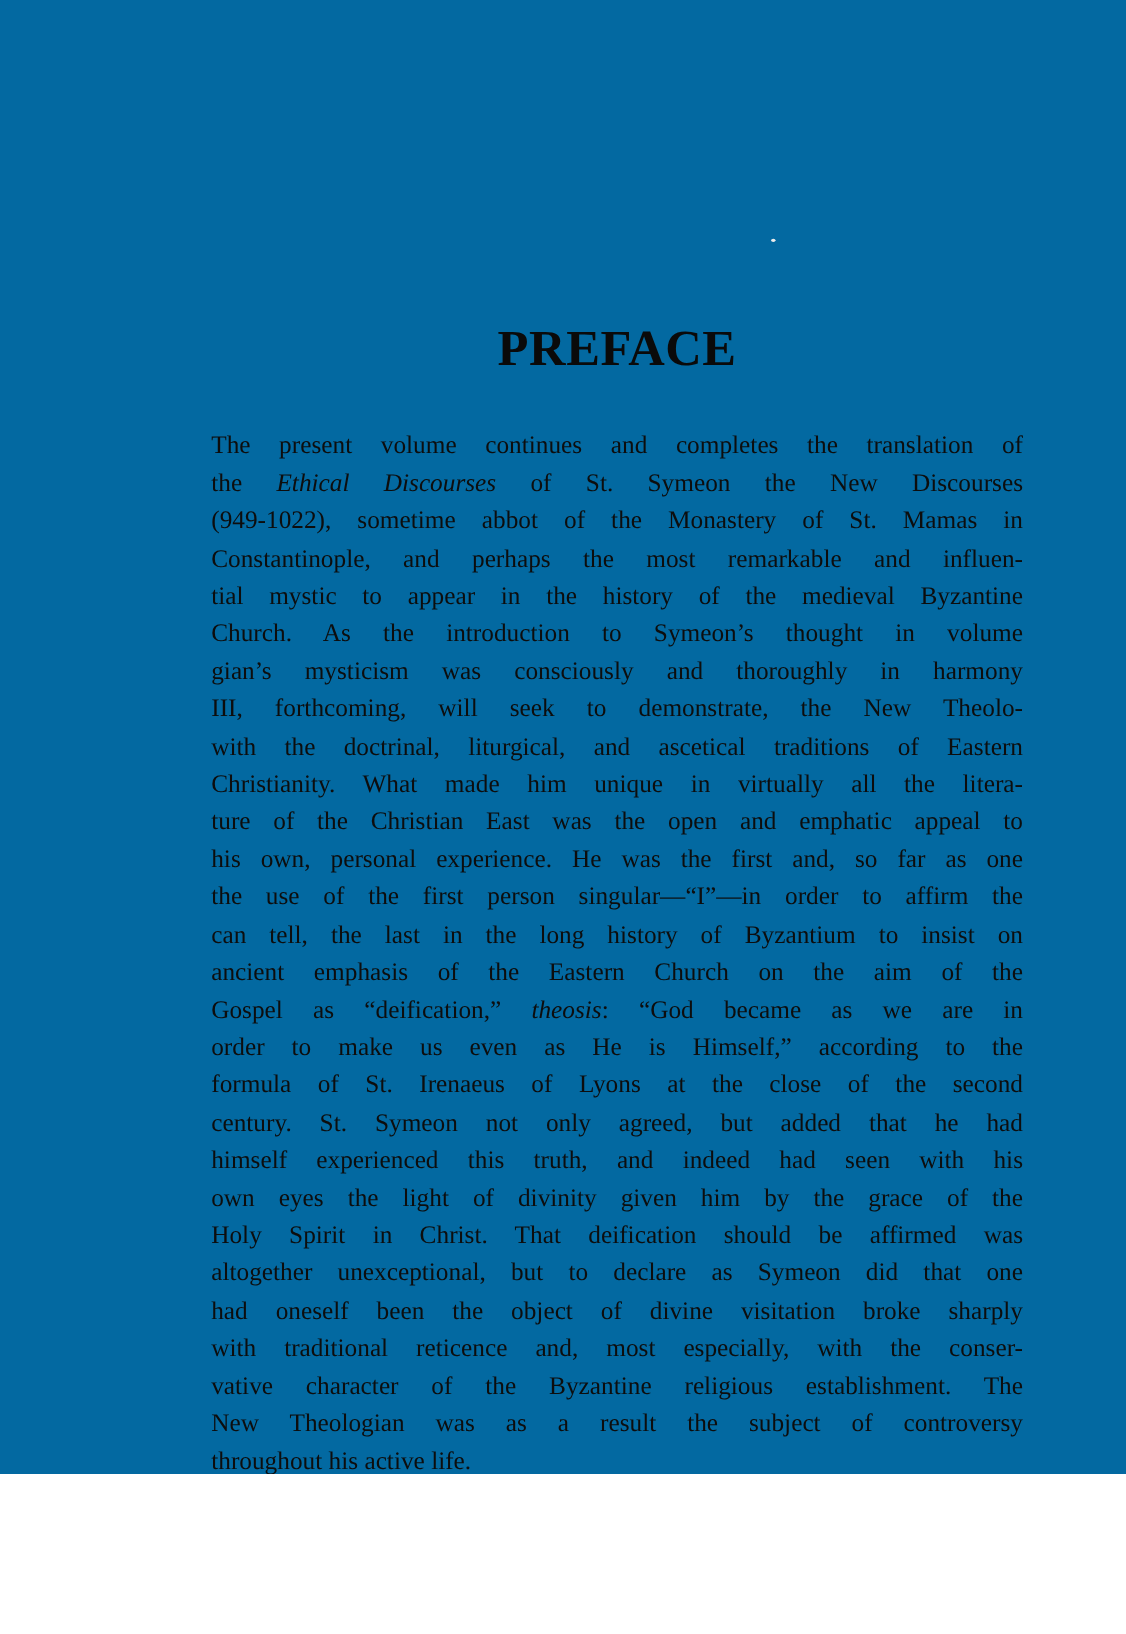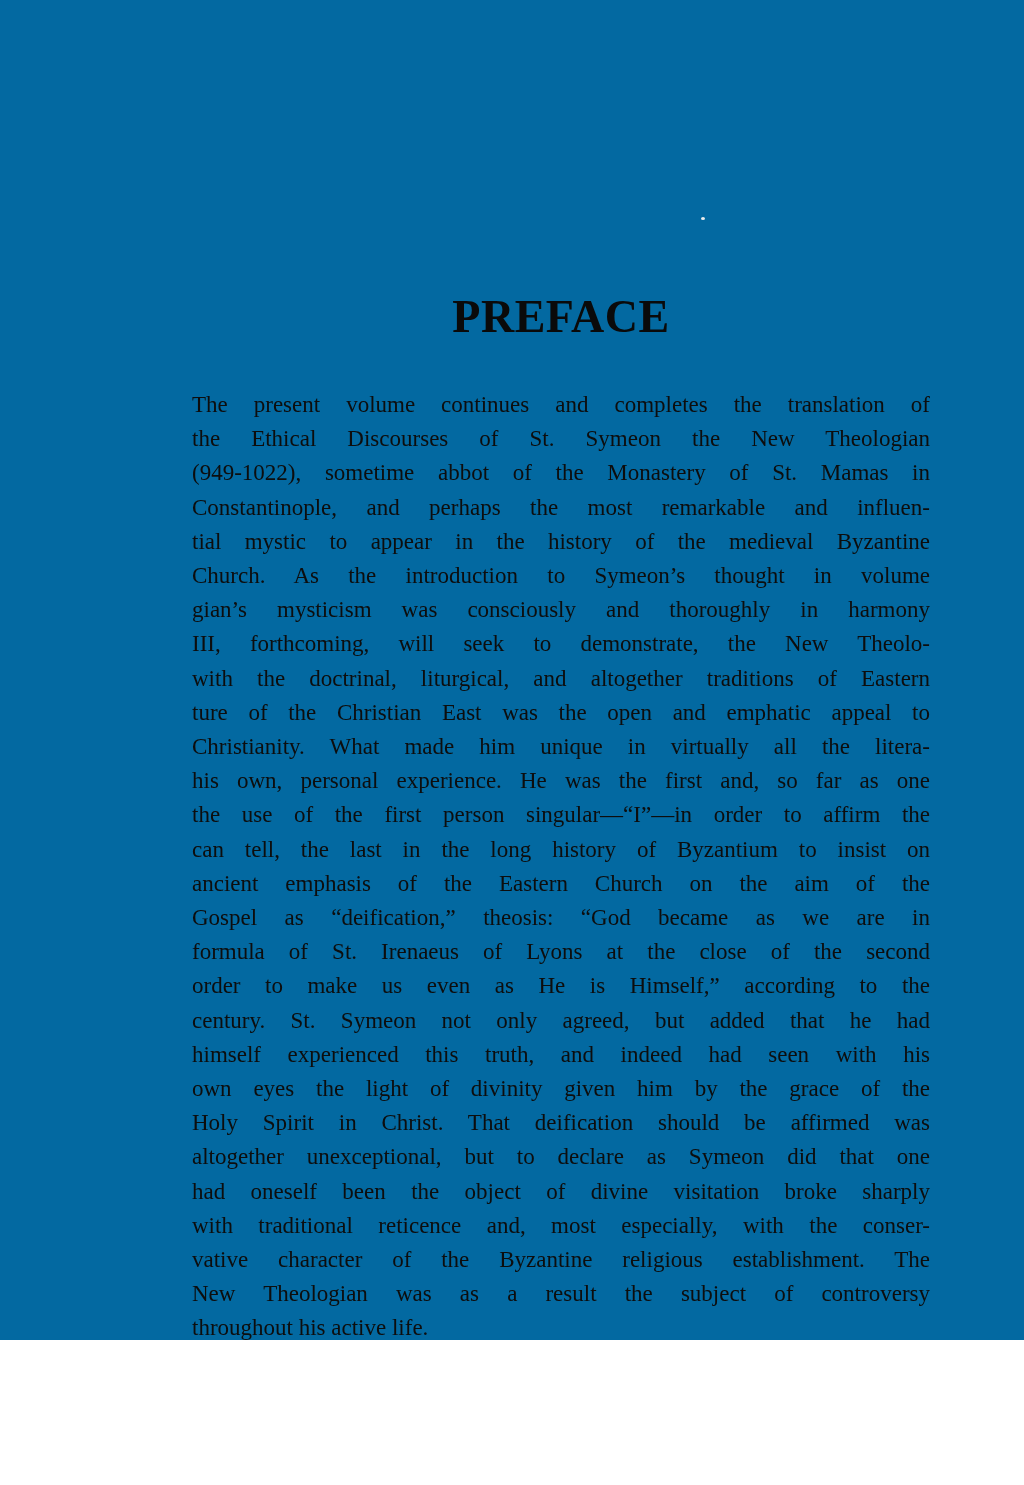--- a/index.html
+++ b/index.html
@@ -43,20 +43,21 @@
     text-align: justify;
     -moz-text-align-last: justify;
     text-align-last: justify;
     white-space: normal;
   }
   .line.last {
     -moz-text-align-last: left;
     text-align-last: left;
   }
   .it {
+    font-style: italic;
   }
   .folio {
     position: absolute;
     top: 1453px;
     right: 86px;
     font-size: 24px;
     line-height: 1.2;
     color: #0d0d0d;
   }
   .speck {
@@ -70,37 +71,37 @@
   }
 </style>
 </head>
 <body>
 
 <div class="page">
   <h1 class="title">PREFACE</h1>
   <div class="speck"></div>
   <div class="paragraph">
       <div class="line"><span>The present volume continues and completes the translation of</span></div>
-      <div class="line"><span>the </span><span class="it">Ethical Discourses</span><span> of St. Symeon the New Theologian</span></div>
+      <div class="line"><span>the </span><span class="it">Ethical Discourses</span><span> of St. Symeon the New Discourses</span></div>
       <div class="line"><span>(949-1022), sometime abbot of the Monastery of St. Mamas in</span></div>
       <div class="line"><span>Constantinople, and perhaps the most remarkable and influen-</span></div>
       <div class="line"><span>tial mystic to appear in the history of the medieval Byzantine</span></div>
       <div class="line"><span>Church. As the introduction to Symeon’s thought in volume</span></div>
       <div class="line"><span>gian’s mysticism was consciously and thoroughly in harmony</span></div>
       <div class="line"><span>III, forthcoming, will seek to demonstrate, the New Theolo-</span></div>
-      <div class="line"><span>with the doctrinal, liturgical, and altogether traditions of Eastern</span></div>
+      <div class="line"><span>with the doctrinal, liturgical, and ascetical traditions of Eastern</span></div>
+      <div class="line"><span>Christianity. What made him unique in virtually all the litera-</span></div>
       <div class="line"><span>ture of the Christian East was the open and emphatic appeal to</span></div>
-      <div class="line"><span>Christianity. What made him unique in virtually all the litera-</span></div>
       <div class="line"><span>his own, personal experience. He was the first and, so far as one</span></div>
       <div class="line"><span>the use of the first person singular—“I”—in order to affirm the</span></div>
       <div class="line"><span>can tell, the last in the long history of Byzantium to insist on</span></div>
       <div class="line"><span>ancient emphasis of the Eastern Church on the aim of the</span></div>
       <div class="line"><span>Gospel as “deification,” </span><span class="it">theosis</span><span>: “God became as we are in</span></div>
+      <div class="line"><span>order to make us even as He is Himself,” according to the</span></div>
       <div class="line"><span>formula of St. Irenaeus of Lyons at the close of the second</span></div>
-      <div class="line"><span>order to make us even as He is Himself,” according to the</span></div>
       <div class="line"><span>century. St. Symeon not only agreed, but added that he had</span></div>
       <div class="line"><span>himself experienced this truth, and indeed had seen with his</span></div>
       <div class="line"><span>own eyes the light of divinity given him by the grace of the</span></div>
       <div class="line"><span>Holy Spirit in Christ. That deification should be affirmed was</span></div>
       <div class="line"><span>altogether unexceptional, but to declare as Symeon did that one</span></div>
       <div class="line"><span>had oneself been the object of divine visitation broke sharply</span></div>
       <div class="line"><span>with traditional reticence and, most especially, with the conser-</span></div>
       <div class="line"><span>vative character of the Byzantine religious establishment. The</span></div>
       <div class="line"><span>New Theologian was as a result the subject of controversy</span></div>
       <div class="line last"><span>throughout his active life.</span></div>

